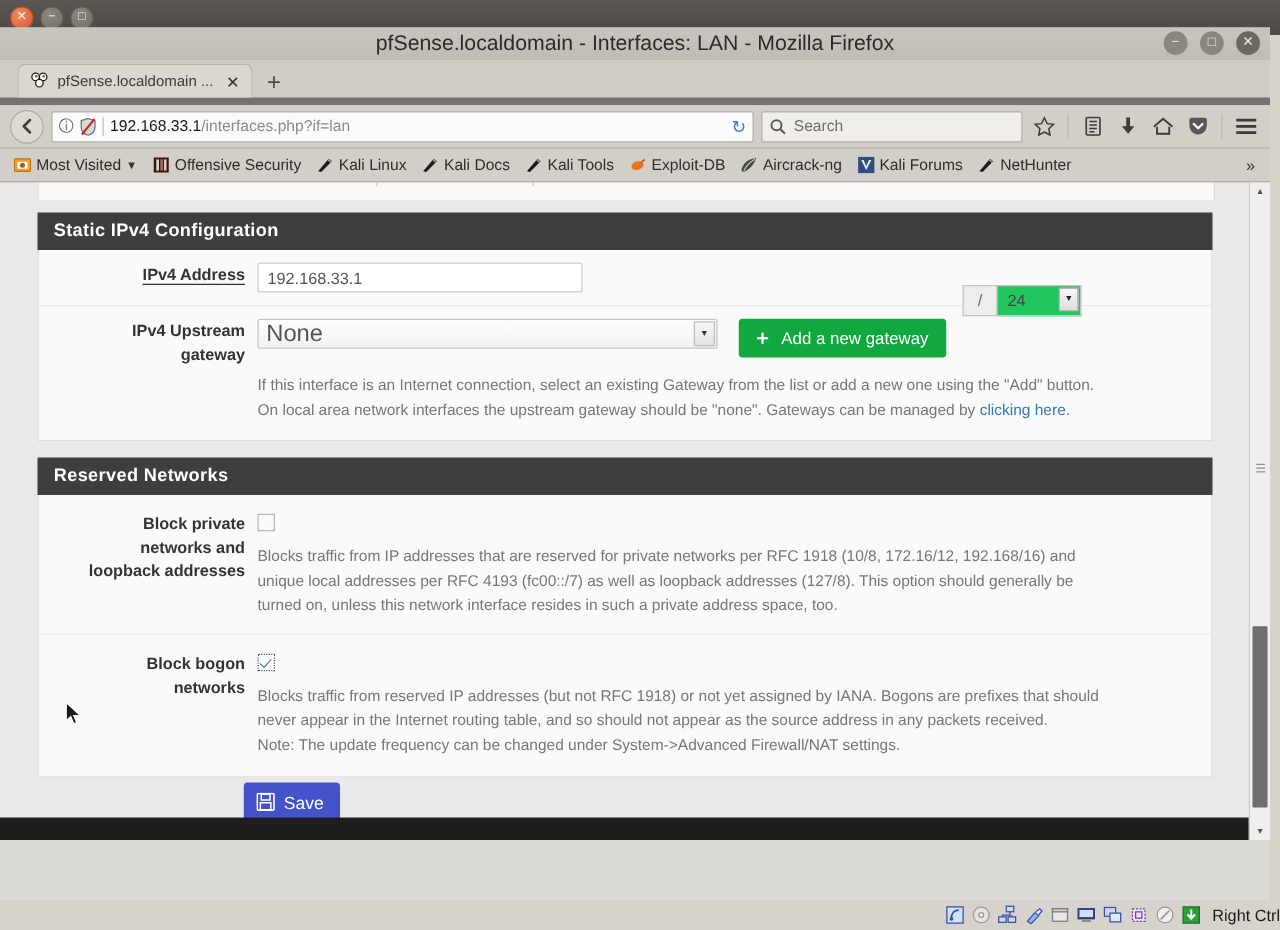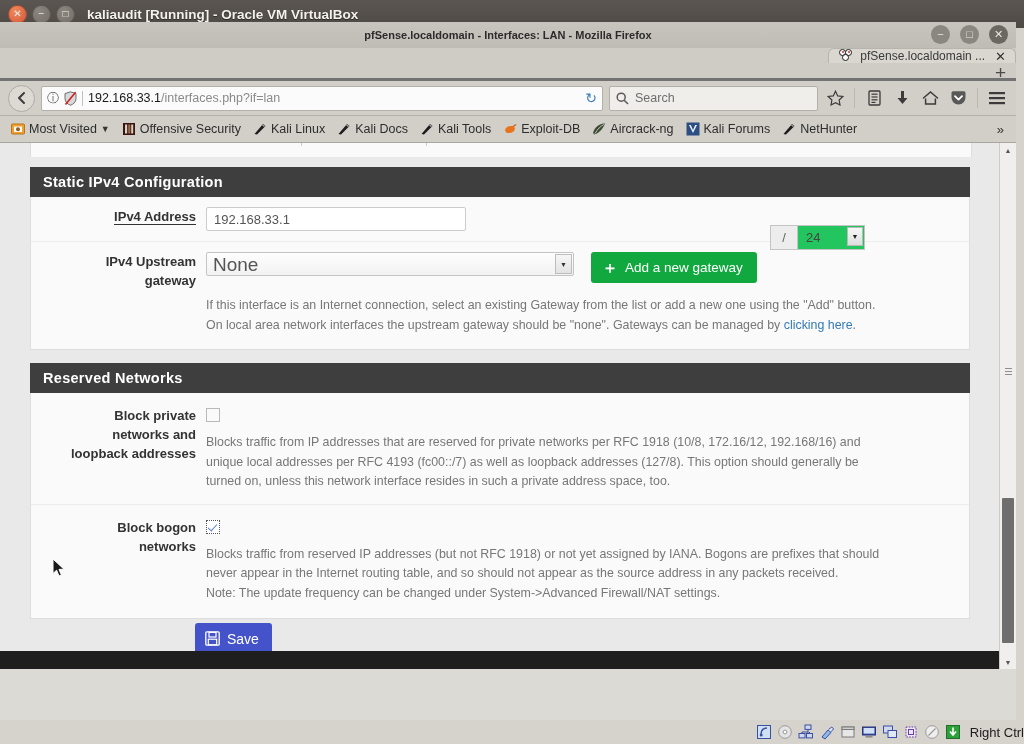--- a/index.html
+++ b/index.html
@@ -44,41 +44,39 @@
     width: 1016px; height: 700px;
     background: #dcdad5;
   }
   #ff-titlebar {
     position: relative;
     height: 26px;
     background: linear-gradient(to bottom, #c8c5bf 0%, #bfbcb6 100%);
     display: flex; align-items: center; justify-content: center;
   }
   #ff-title {
-    font-size: 11px; color: #2b2b2b;
+    font-size: 17px; color: #2b2b2b;
     white-space: nowrap;
-    font-weight: bold;
   }
   .ff-wbtns { position: absolute; right: 8px; top: 3px; display: flex; gap: 10px; }
   .ff-wbtn {
     width: 19px; height: 19px; border-radius: 50%;
     background: #8a8781;
     display: flex; align-items: center; justify-content: center;
     color: #e9e7e2; font-size: 11px; line-height: 1;
   }
   .ff-wbtn.close { background: #6b6862; }
 
   
   #ff-tabstrip {
     height: 30px;
     background: #cfccc6;
     display: flex; align-items: flex-end;
     padding-left: 14px;
-    border-bottom: 3px solid #737373;
-    flex-direction: column;
+    border-bottom: 6px solid #737373;
   }
   .ff-tab {
     height: 26px;
     background: #dad7d1;
     border: 1px solid #b7b4ae;
     border-bottom: none;
     border-radius: 6px 6px 0 0;
     display: flex; align-items: center;
     padding: 0 6px 0 10px;
     gap: 7px;
@@ -427,21 +425,20 @@
       <div class="vbox-btn close">
           <span>✕</span>
         </div>
       <div class="vbox-btn min">
           <span>−</span>
         </div>
       <div class="vbox-btn max">
           <span>□</span>
         </div>
     </div>
-    <div id="vbox-title">kaliaudit [Running] - Oracle VM VirtualBox</div>
   </div>
 
   <div id="ff-window">
 
     <div id="ff-titlebar">
       <div id="ff-title">pfSense.localdomain - Interfaces: LAN - Mozilla Firefox</div>
       <div class="ff-wbtns">
         <div class="ff-wbtn">
             <span>−</span>
           </div>

